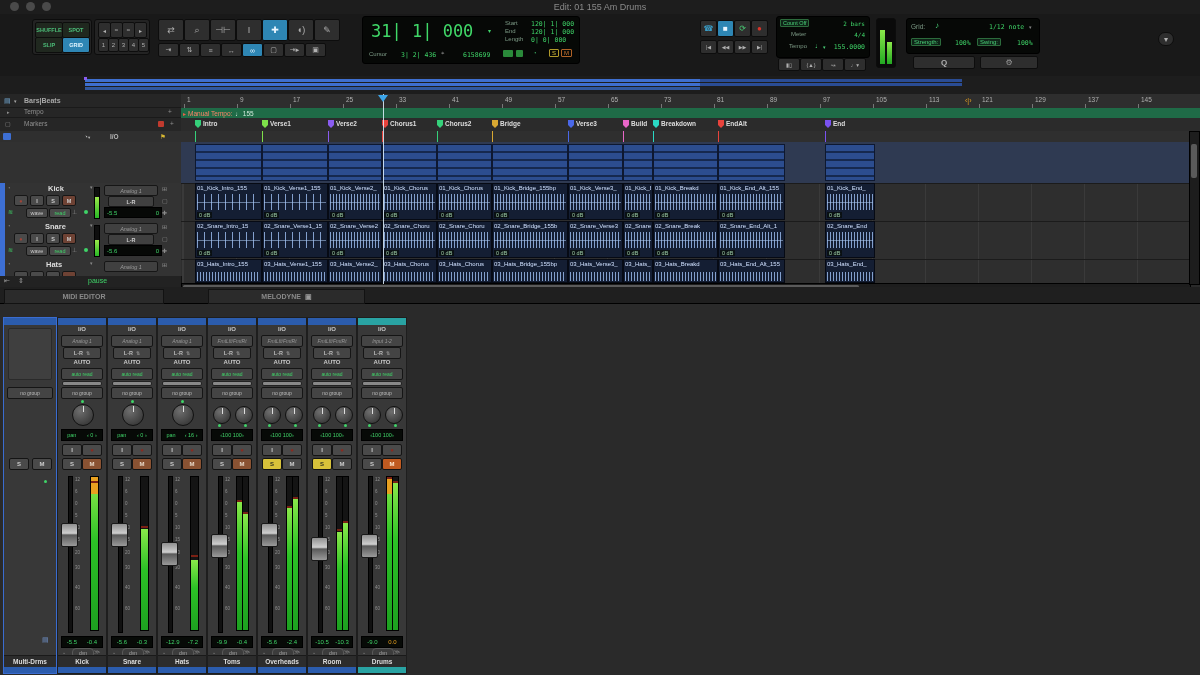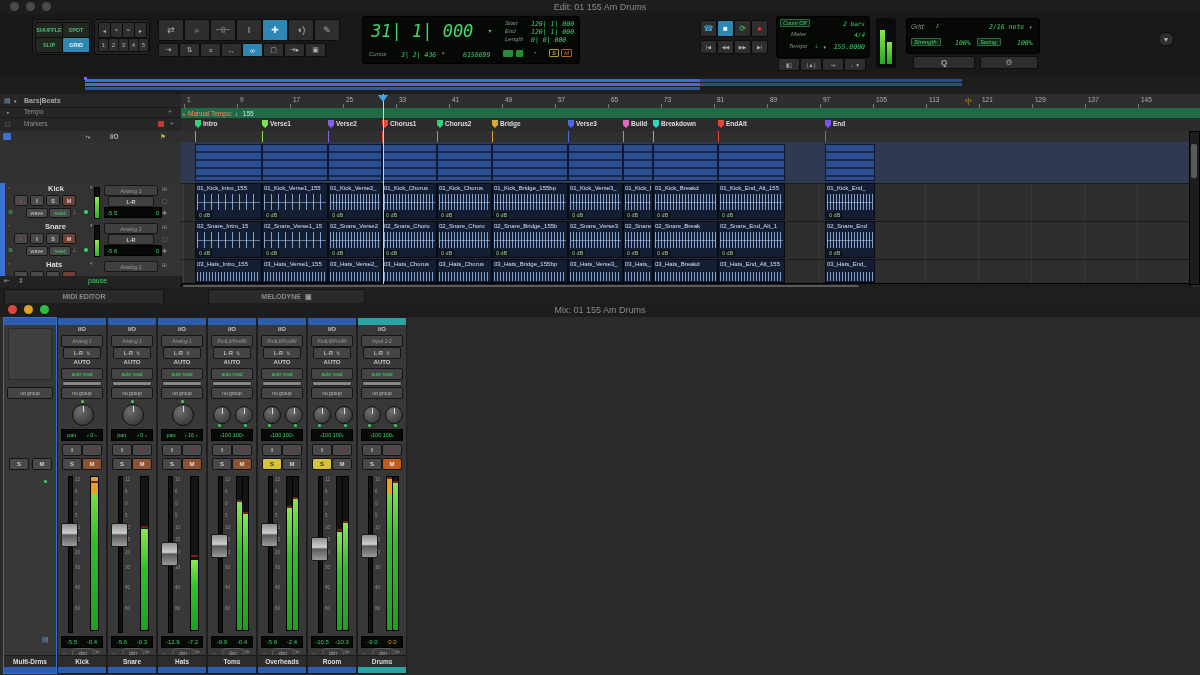--- a/index.html
+++ b/index.html
@@ -12,21 +12,21 @@
             display:flex;align-items:center;justify-content:center;font-size:9px;color:#8a8a8a;}
   .tl{position:absolute;width:9px;height:9px;border-radius:50%;top:2px;}
   
   #toolbar{top:14px;left:0;width:1200px;height:62px;background:#191919;border-bottom:1px solid #000;}
   .panel{position:absolute;background:#232323;border:1px solid #0c0c0c;border-radius:3px;}
   .tbtn{position:absolute;background:#2e2e2e;border:1px solid #0d0d0d;border-radius:2px;color:#b0b0b0;
         display:flex;align-items:center;justify-content:center;font-size:8px;}
   .tbtn.on{background:#2e86b4;color:#eaf6ff;}
   .modebtn{width:26px;height:14px;font-size:5.5px;font-weight:bold;color:#4cbf7a;background:#20281f;}
   .modebtn.on{background:#2e86b4;color:#e2f6ff;}
-  .lcd{background:#060806;border:1px solid #000;color:#3fd468;font-style:italic;}
+  .lcd{background:#060806;border:1px solid #000;color:#3fd468;}
   .lcdlab{color:#7d9a86;}
   .gbox{border:1px solid #2c6b3c;background:#0f2418;color:#49d077;padding:0 2px;border-radius:1px;}
   .ybox{border:1px solid #b09a2a;color:#d8c23a;padding:0 2px;font-size:6px;border-radius:1px;}
   .obox{border:1px solid #b06226;color:#d07a32;padding:0 2px;font-size:6px;border-radius:1px;}
   
   #universe{top:76px;left:0;width:1200px;height:18px;background:#1d1d1d;border-bottom:1px solid #000;}
   .ubar{position:absolute;height:3px;background:#3e6fd0;}
   #rulers{top:94px;left:0;width:1200px;height:37px;}
   #ruler-side{position:absolute;left:0;top:0;width:181px;height:37px;background:#262626;border-right:1px solid #111;}
   .sider{position:absolute;left:0;width:181px;border-bottom:1px solid #1a1a1a;font-size:7px;color:#a8a8a8;}
@@ -195,21 +195,21 @@
     <div id="metro-row"></div>
 
     <div class="panel" style="left:876px;top:4px;width:18px;height:48px;background:#0a0a0a">
       <div class="abs" style="left:3px;bottom:3px;width:5px;height:34px;background:linear-gradient(180deg,#8ae84a,#22a822)"></div>
       <div class="abs" style="left:10px;bottom:3px;width:5px;height:22px;background:linear-gradient(180deg,#8ae84a,#22a822)"></div>
     </div>
 
     <div class="panel lcd" style="left:906px;top:4px;width:132px;height:34px">
       <span class="abs lcdlab" style="left:4px;top:4px;font-size:6.5px">Grid:</span>
       <span class="abs" style="left:28px;top:2px;font-size:8px;color:#49d077">♪</span>
-      <span class="abs mono" style="left:82px;top:4px;font-size:6.5px">2/16 note</span>
+      <span class="abs mono" style="left:82px;top:4px;font-size:6.5px">1/12 note</span>
       <span class="abs" style="left:122px;top:5px;font-size:5px;color:#888">▾</span>
       <span class="abs gbox" style="left:4px;top:19px;font-size:6px">Strength:</span>
       <span class="abs mono" style="left:48px;top:20px;font-size:6.5px">100%</span>
       <span class="abs gbox" style="left:70px;top:19px;font-size:6px">Swing:</span>
       <span class="abs mono" style="left:110px;top:20px;font-size:6.5px">100%</span>
     </div>
     <div class="tbtn" style="left:913px;top:42px;width:60px;height:11px;font-size:8px;font-weight:bold">Q</div>
     <div class="tbtn" style="left:980px;top:42px;width:56px;height:11px">
         <span class="icon">⚙</span>
       </div>
@@ -656,26 +656,20 @@
   <div class="abs" id="tabrow">
     <div class="tab" style="left:4px;width:158px">
         <span>MIDI EDITOR</span>
       </div>
     <div class="tab" style="left:208px;width:155px">
       <span>MELODYNE</span>
       <span class="icon" style="margin-left:4px">▣</span>
     </div>
   </div>
 
-  <div class="abs titlebar" id="mixbar">
-    <span class="tl" style="left:8px;background:#e0443e"></span>
-    <span class="tl" style="left:24px;background:#dea123"></span>
-    <span class="tl" style="left:40px;background:#2dbd3f"></span>
-    <span>Mix: 01 155 Am Drums</span>
-  </div>
 
   <div class="abs" id="mixarea">
       <div class="strip sel" style="left: 3px; width: 52px;">
         <div class="shead" style="background: rgb(43, 92, 173);"></div>
         <div style="position: absolute; left: 4px; top: 10px; width: 42px; height: 50px; background: rgb(63, 63, 63); border: 1px solid rgb(42, 42, 42); border-radius: 2px;"></div>
         <div class="sbtnw" style="left: 3px; top: 69px; width: 44px; height: 10px; font-size: 5px;">no group</div>
         <div class="smb" style="left: 5px; top: 140px;">S</div>
         <div class="smb" style="left: 28px; top: 140px;">M</div>
         <div class="kdot" style="left: 40px; top: 162px;"></div>
         <span style="position: absolute; left: 38px; top: 318px; font-size: 7px; color: rgb(106, 135, 184);">▤</span>

